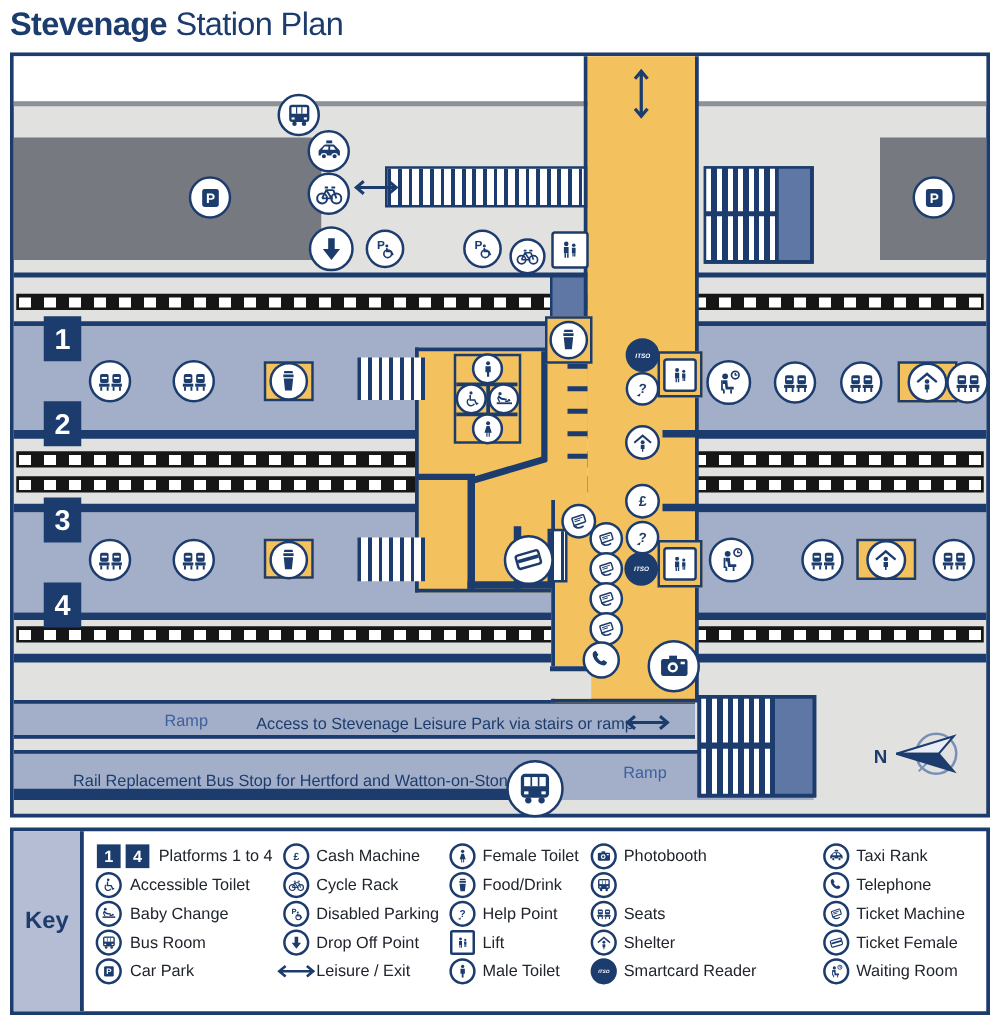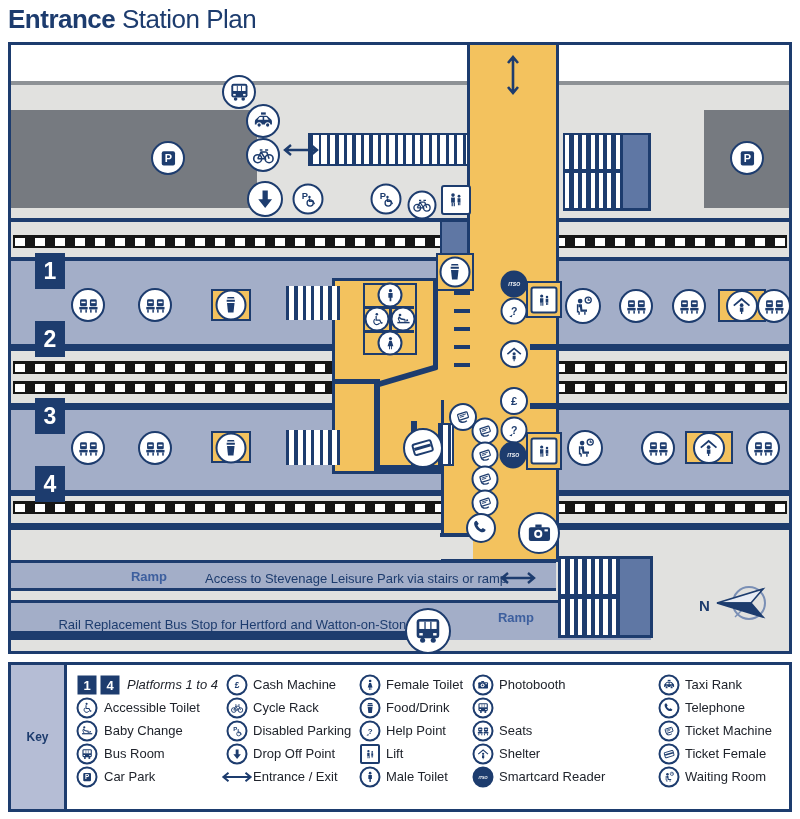--- a/index.html
+++ b/index.html
@@ -28,37 +28,37 @@
   .wall{position:absolute;background:#1d3c6e;}
   .badge{position:absolute;width:30px;height:36px;background:#1d3c6e;color:#fff;font-weight:bold;font-size:23px;display:flex;align-items:center;justify-content:center;}
   .mic{position:absolute;transform:translate(-50%,-50%);background:#fff;border:2.5px solid #1d3c6e;border-radius:50%;display:flex;align-items:center;justify-content:center;}
   .mic svg{width:76%;height:76%;display:block;}
   .mic.square{border-radius:3px;}
   .mic.filled{background:#1d3c6e;}
   .mic.plain{background:transparent;border:none;border-radius:0;}
   .mic.plain svg{width:100%;height:100%;}
   .maplabel{position:absolute;color:#1d3c6e;font-size:15px;text-align:center;}
   .bandtext{position:absolute;color:#1d3c6e;font-size:13px;text-align:center;font-weight:500;}
-  .ramp{position:absolute;color:#3d5f9e;font-size:13px;font-weight:bold;text-align:center;}
+  .ramp{position:absolute;color:#3d5f9e;font-size:13px;font-weight:normal;text-align:center;}
   .kic{position:absolute;transform:translate(-50%,-50%);background:#fff;border:2px solid #1d3c6e;border-radius:50%;width:21px;height:21px;display:flex;align-items:center;justify-content:center;}
   .kic svg{width:78%;height:78%;display:block;}
   .kic.square{border-radius:2px;width:20px;height:20px;}
   .kic.filled{background:#1d3c6e;}
   .kic.plain{background:transparent;border:none;width:34px;height:13px;border-radius:0;}
   .kic.plain svg{width:100%;height:100%;}
   .klabel{position:absolute;font-size:13px;color:#20242c;height:18px;line-height:18px;white-space:nowrap;}
   .ksq{position:absolute;transform:translate(-50%,-50%);width:19px;height:19px;background:#1d3c6e;color:#fff;font-size:13px;font-weight:bold;display:flex;align-items:center;justify-content:center;}
-  #keybox{position:absolute;left:0;top:0;width:56px;height:144px;background:#b5bdd5;border-right:3px solid #1d3c6e;display:flex;align-items:center;justify-content:center;color:#1d3c6e;font-weight:bold;font-size:12px;}
+  #keybox{position:absolute;left:0;top:0;width:56px;height:144px;background:#b5bdd5;border-right:3px solid #1d3c6e;display:flex;align-items:center;justify-content:center;color:#1d3c6e;font-weight:bold;font-size:19px;}
   #compass-n{position:absolute;color:#1d3c6e;font-weight:bold;font-size:15px;}
 </style>
 </head>
 <body>
 
 <div id="title">
-  <span class="b">Entrance</span><span> Station Plan</span>
+  <span class="b">Stevenage</span><span> Station Plan</span>
 </div>
 
 <div id="map">
 
   <div class="abs white-strip" style="left:0;top:0;width:778px;height:36px;"></div>
   <div class="abs gray-div" style="left:0;top:36px;width:778px;height:4px;"></div>
   <div class="abs carpark" style="left:0;top:65px;width:246px;height:98px;"></div>
   <div class="abs carpark" style="left:693px;top:65px;width:85px;height:98px;"></div>
   <div class="hatch bordered" style="left:297px;top:88px;width:162px;height:33px;"></div>
   <div class="stairs" style="left:552px;top:88px;width:88px;height:78px;border:2.5px solid #1d3c6e;">
@@ -613,21 +613,21 @@
     <div class="badge" style="left: 24px; top: 208px;">1</div>
     <div class="badge" style="left: 24px; top: 276px;">2</div>
     <div class="badge" style="left: 24px; top: 353px;">3</div>
     <div class="badge" style="left: 24px; top: 421px;">4</div>
   </div>
 
 <div id="key-panel">
   <div id="keybox">Key</div>
 <div class="ksq" style="left: 76px; top: 20px;">1</div>
     <div class="ksq" style="left: 99px; top: 20px;">4</div>
-    <div class="klabel" style="left: 116px; top: 11px; font-style: italic;">Platforms 1 to 4</div>
+    <div class="klabel" style="left: 116px; top: 11px;">Platforms 1 to 4</div>
     <div class="kic" style="left: 76px; top: 43px;">
       <svg viewBox="0 0 24 24">
         <circle cx="11" cy="4.3" r="1.9" fill="#1d3c6e"></circle>
         <path d="M10 6.8v6h5.4l2.2 4.8 2-.9" fill="none" stroke="#1d3c6e" stroke-width="1.9"></path>
         <path d="M8.2 11.5a4.6 4.6 0 1 0 6.9 5.8" fill="none" stroke="#1d3c6e" stroke-width="1.7"></path>
       </svg>
     </div>
     <div class="klabel" style="left: 93px; top: 34px;">Accessible Toilet</div>
     <div class="kic" style="left: 76px; top: 66px;">
       <svg viewBox="0 0 24 24">
@@ -688,21 +688,21 @@
       <svg viewBox="0 0 24 24">
         <path d="M9.4 3.5h5.2V12h4.2L12 20.8 5.2 12h4.2z" fill="#1d3c6e"></path>
       </svg>
     </div>
     <div class="klabel" style="left: 242px; top: 80px;">Drop Off Point</div>
     <div class="kic plain" style="left: 226px; top: 112px;">
       <svg viewBox="0 0 40 14">
         <path d="M4 7H36M10 2 4 7l6 5M30 2l6 5-6 5" fill="none" stroke="#1d3c6e" stroke-width="2.4"></path>
       </svg>
     </div>
-    <div class="klabel" style="left: 242px; top: 103px;">Entrance / Exit</div>
+    <div class="klabel" style="left: 242px; top: 103px;">Leisure / Exit</div>
     <div class="kic" style="left: 359px; top: 20px;">
       <svg viewBox="0 0 24 24">
         <circle cx="12" cy="4.6" r="2.4" fill="#1d3c6e"></circle>
         <path d="M10.2 8h3.6l2.6 8.2h-2.3v4.6h-1.4v-4.6h-1.4v4.6H9.9v-4.6H7.6z" fill="#1d3c6e"></path>
       </svg>
     </div>
     <div class="klabel" style="left: 375px; top: 11px;">Female Toilet</div>
     <div class="kic" style="left: 359px; top: 43px;">
       <svg viewBox="0 0 24 24">
         <path d="M8.2 2.8h7.6l.5 2H7.7z" fill="#1d3c6e"></path>

